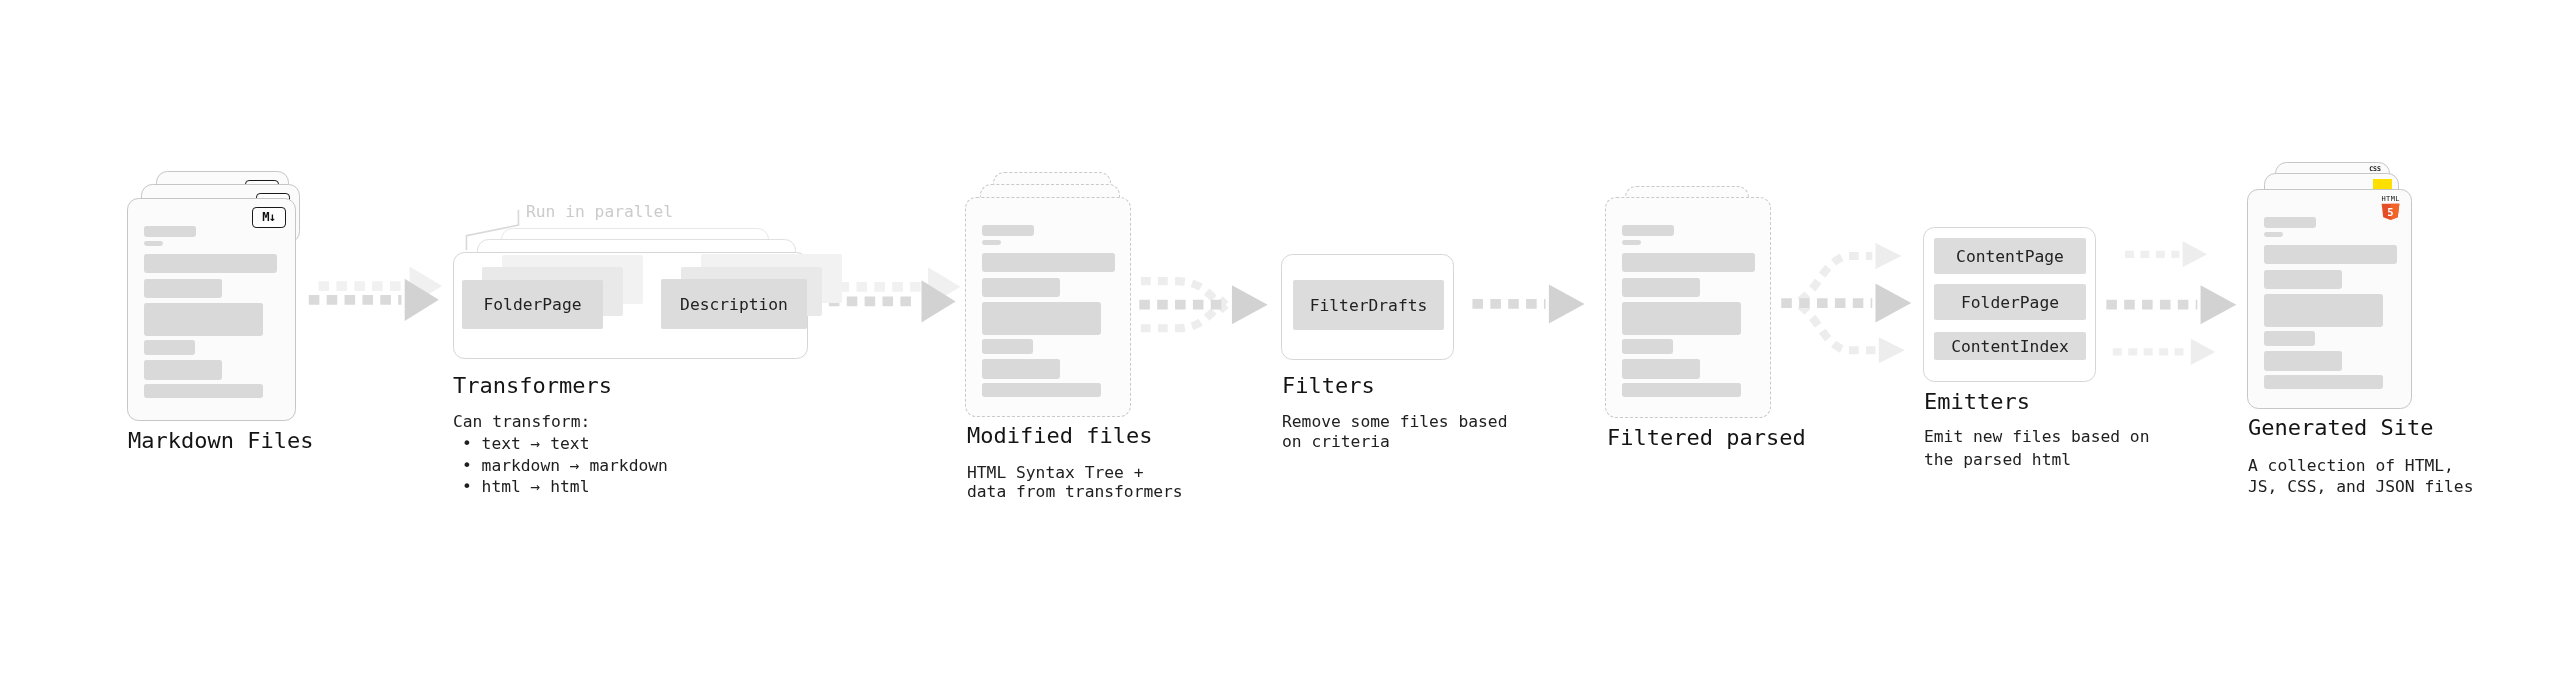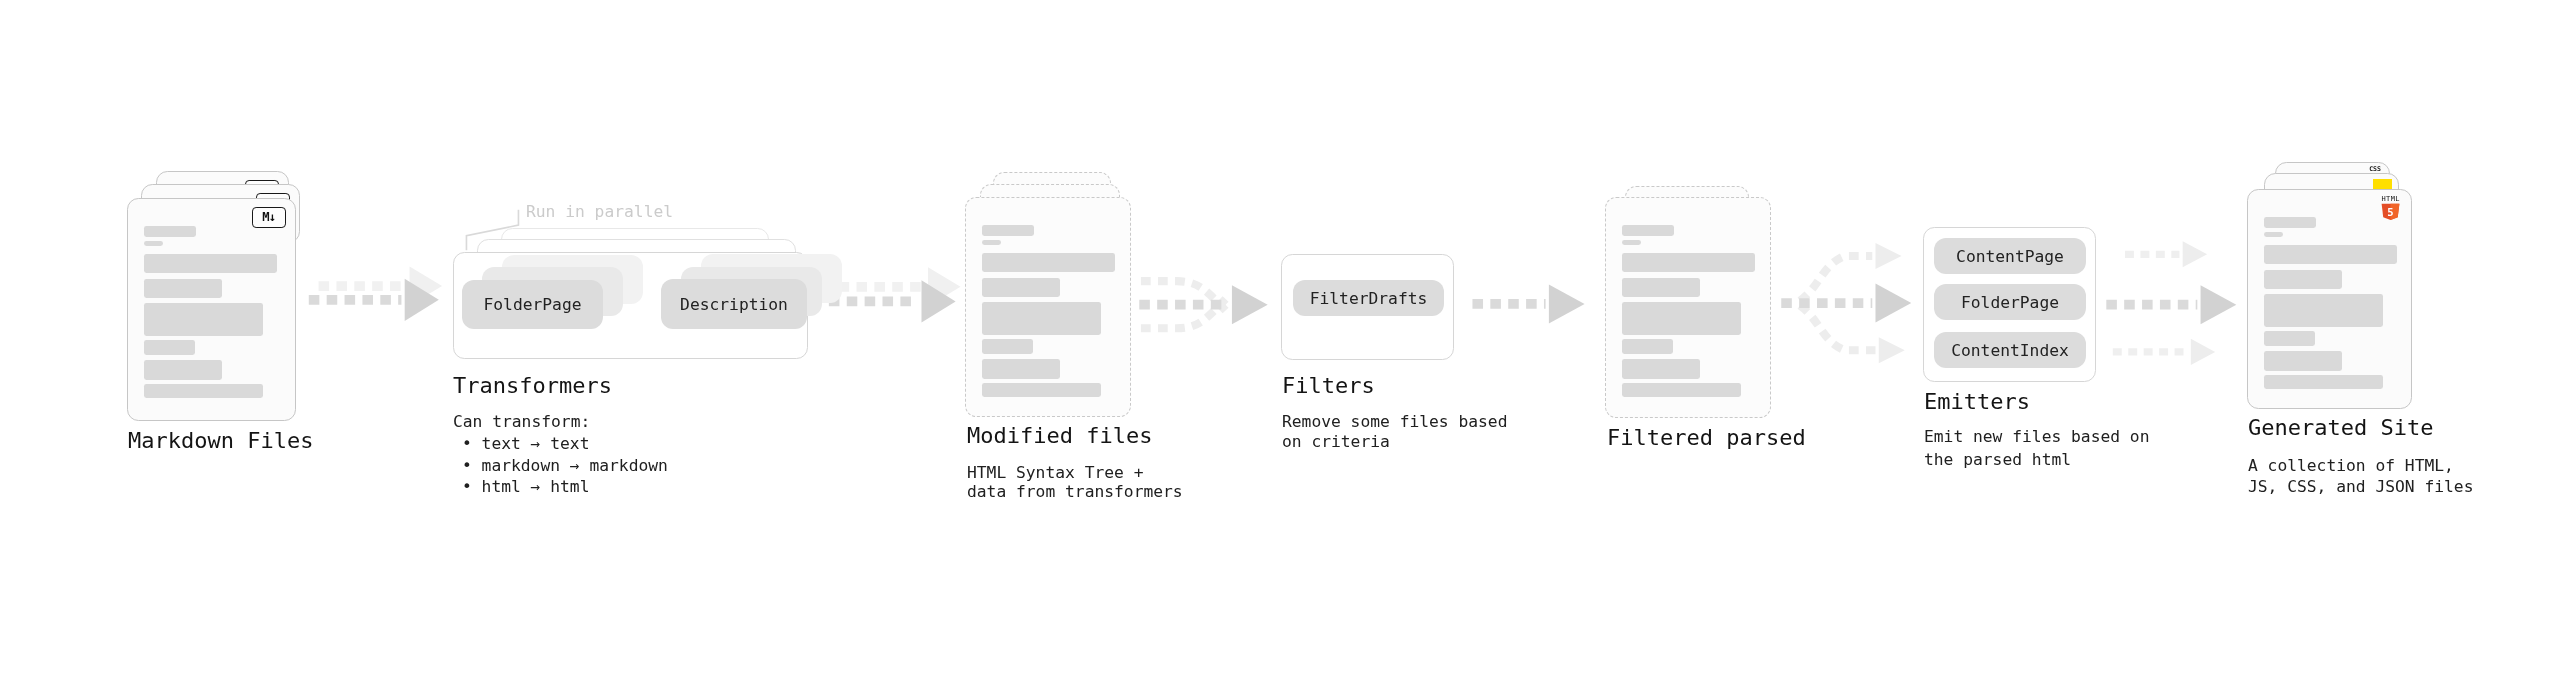--- a/index.html
+++ b/index.html
@@ -25,21 +25,21 @@
     font-size:12.2px;font-weight:700;letter-spacing:-0.8px;color:#111;}
   .css-badge{position:absolute;top:3.3px;right:8.1px;width:19.5px;text-align:right;
     font-size:6.5px;line-height:7.3px;font-weight:700;color:#111;border-bottom:2.4px solid #2f6bdf;padding-bottom:0.8px;}
   .js-badge{position:absolute;top:4.9px;right:6.5px;width:18.7px;height:9.8px;background:#ffdf00;}
   .html5-badge{position:absolute;top:4.9px;right:8.1px;width:24.4px;text-align:center;}
   .html5-badge .word{font-size:7px;line-height:8.1px;font-weight:400;letter-spacing:0.4px;color:#111;}
   
   .frame{position:absolute;background:#ffffff;border:1.6px solid #d6d6d6;border-radius:11.4px;box-sizing:border-box;}
   .frame.e2{border-color:#e0e0e0}
   .frame.e3{border-color:#e8e8e8}
-  .node{position:absolute;background:#dcdcdc;border-radius:12px;display:flex;align-items:center;justify-content:center;
+  .node{position:absolute;background:#dcdcdc;border-radius:2px;display:flex;align-items:center;justify-content:center;
     font-size:16.3px;color:#222;text-align:right;}
   .node.e2{background:#e9e9e9}
   .node.e3{background:#f2f2f2}
   
   .h1{position:absolute;font-size:22px;line-height:22px;font-weight:500;color:#141414;white-space:pre;}
   .body-line{position:absolute;font-size:16.3px;line-height:16.3px;color:#202020;white-space:pre;}
   .note{position:absolute;font-size:16.3px;line-height:16.3px;color:#cbcbcb;white-space:pre;}
   
   #arrows{position:absolute;left:0;top:0;}
   .dashD{stroke:#dadada;stroke-width:12;stroke-dasharray:13 9;fill:none;}
@@ -174,21 +174,21 @@
       <div class="bar b7"></div>
       <div class="bar b8"></div>
     </div>
     <div class="h1" style="left:967px;top:425px">Modified files</div>
     <div class="body-line" style="left:967px;top:465px">HTML Syntax Tree +</div>
     <div class="body-line" style="left:967px;top:484px">data from transformers</div>
   </div>
 
   <div>
     <div class="frame" style="left:1281px;top:254px;width:173px;height:106px"></div>
-    <div class="node" style="left:1293px;top:280px;width:151px;height:36px">
+    <div class="node" style="left:1293px;top:280px;width:151px;height:50px">
       <span>FilterDrafts</span>
     </div>
     <div class="h1" style="left:1282px;top:375px">Filters</div>
     <div class="body-line" style="left:1282px;top:414px">Remove some files based</div>
     <div class="body-line" style="left:1282px;top:434px">on criteria</div>
   </div>
 
   <div>
     <div class="doc dashed" style="left:1625px;top:186px;width:124px;height:57px"></div>
     <div class="doc dashed" style="left:1605px;top:197px;width:166px;height:221px">
@@ -205,21 +205,21 @@
   </div>
 
   <div>
     <div class="frame" style="left:1923px;top:227px;width:173px;height:155px"></div>
     <div class="node" style="left:1934px;top:238px;width:152px;height:36px">
       <span>ContentPage</span>
     </div>
     <div class="node" style="left:1934px;top:284px;width:152px;height:36px">
       <span>FolderPage</span>
     </div>
-    <div class="node" style="left:1934px;top:332px;width:152px;height:36px">
+    <div class="node" style="left:1934px;top:332px;width:152px;height:28px">
       <span>ContentIndex</span>
     </div>
     <div class="h1" style="left:1924px;top:391px">Emitters</div>
     <div class="body-line" style="left:1924px;top:429px">Emit new files based on</div>
     <div class="body-line" style="left:1924px;top:452px">the parsed html</div>
   </div>
 
   <div>
     <div class="doc" style="left:2275px;top:162px;width:115px;height:59px">
       <div class="css-badge">CSS</div>

